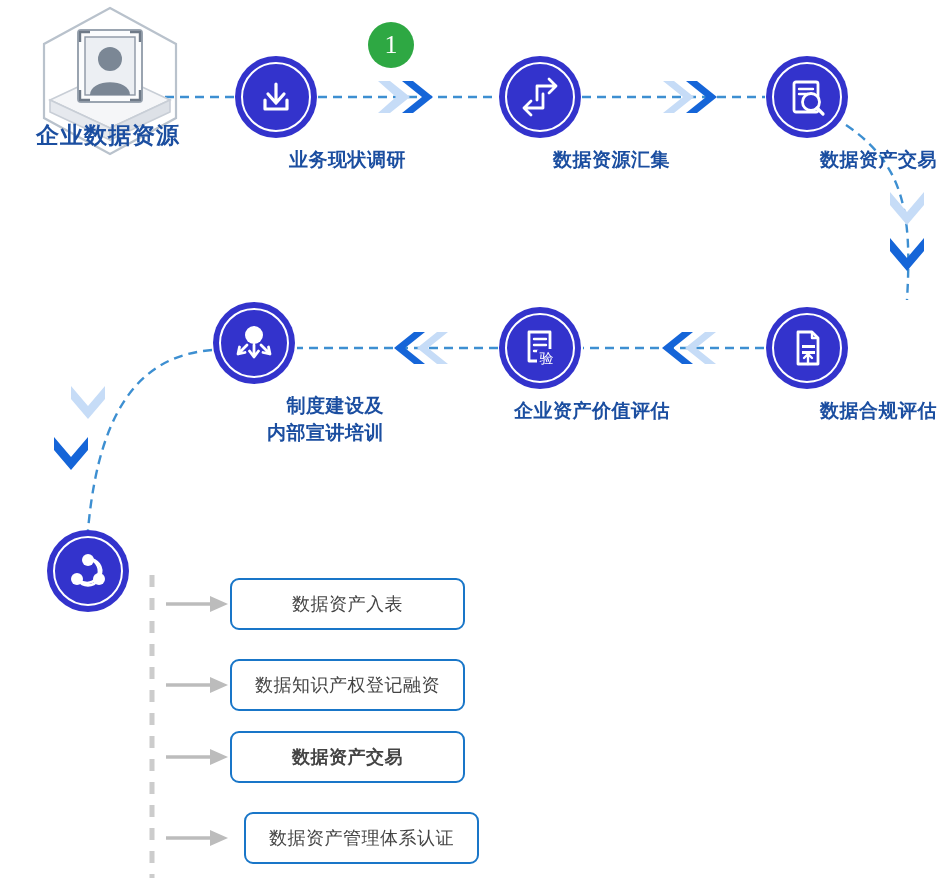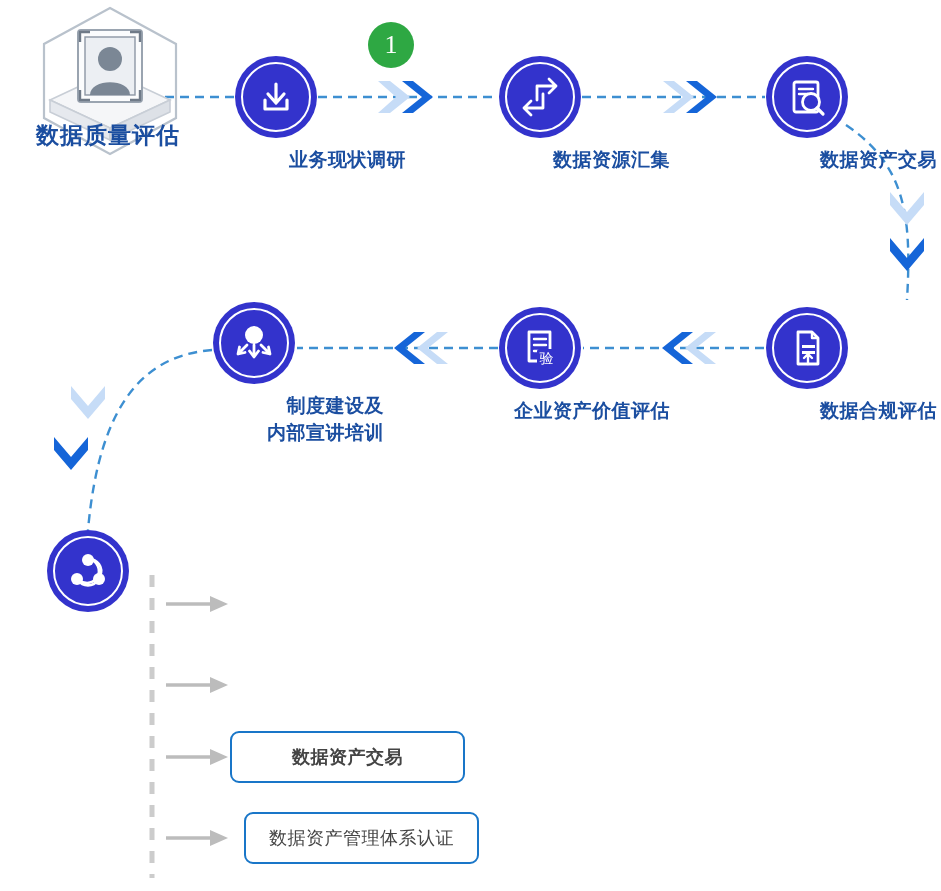--- a/index.html
+++ b/index.html
@@ -201,21 +201,21 @@
       <g>
         <rect x="48" y="28" width="64" height="72" rx="3" fill="#fbfcfd" stroke="#9aa4b0" stroke-width="2"></rect>
         <rect x="55" y="35" width="50" height="58" fill="#eceff3" stroke="#8d97a4" stroke-width="1.4"></rect>
         <circle cx="80" cy="57" r="12" fill="#7b8795"></circle>
         <path d="M60 93 C60 76, 100 76, 100 93 Z" fill="#7b8795"></path>
 
         <path d="M50 40 V30 H60 M100 30 H110 V40 M110 88 V98 H100 M60 98 H50 V88" fill="none" stroke="#6f7a88" stroke-width="2.4"></path>
       </g>
     </svg>
   </div>
-  <div class="source-caption">数据质量评估</div>
+  <div class="source-caption">企业数据资源</div>
 
   <div class="badge" style="left:368px; top:22px;">1</div>
 
   <div class="node" style="left:276px; top:97px;">
     <div class="disc">
       <div class="ring"></div>
       <svg width="40" height="40" viewBox="0 0 40 40">
         <path d="M20 7 V24 M20 26 L12 17 M20 26 L28 17" fill="none" stroke="#fff" stroke-width="3.2" stroke-linecap="round" stroke-linejoin="round"></path>
         <path d="M9 23 V32 H31 V23" fill="none" stroke="#fff" stroke-width="3.2" stroke-linecap="round" stroke-linejoin="round"></path>
       </svg>
@@ -295,16 +295,18 @@
         <path d="M21 9 A12 12 0 1 1 9 26" fill="none" stroke="#fff" stroke-width="2.6" stroke-linecap="round"></path>
         <path d="M21 9 A12 12 0 0 1 33 26" fill="none" stroke="#fff" stroke-width="2.6" stroke-linecap="round"></path>
         <path d="M11 30 A12 12 0 0 0 31 30" fill="none" stroke="#fff" stroke-width="2.6" stroke-linecap="round"></path>
         <circle cx="21" cy="10" r="6" fill="#fff"></circle>
         <circle cx="10" cy="29" r="6" fill="#fff"></circle>
         <circle cx="32" cy="29" r="6" fill="#fff"></circle>
       </svg>
     </div>
   </div>
 
+  <div class="outcome" style="left:230px; top:578px;">数据资产入表</div>
+  <div class="outcome" style="left:230px; top:659px;">数据知识产权登记融资</div>
   <div class="outcome" style="left:230px; top:731px;font-weight:bold;">数据资产交易</div>
   <div class="outcome" style="left:244px; top:812px;">数据资产管理体系认证</div>
 
 </div>
 
 </body></html>

